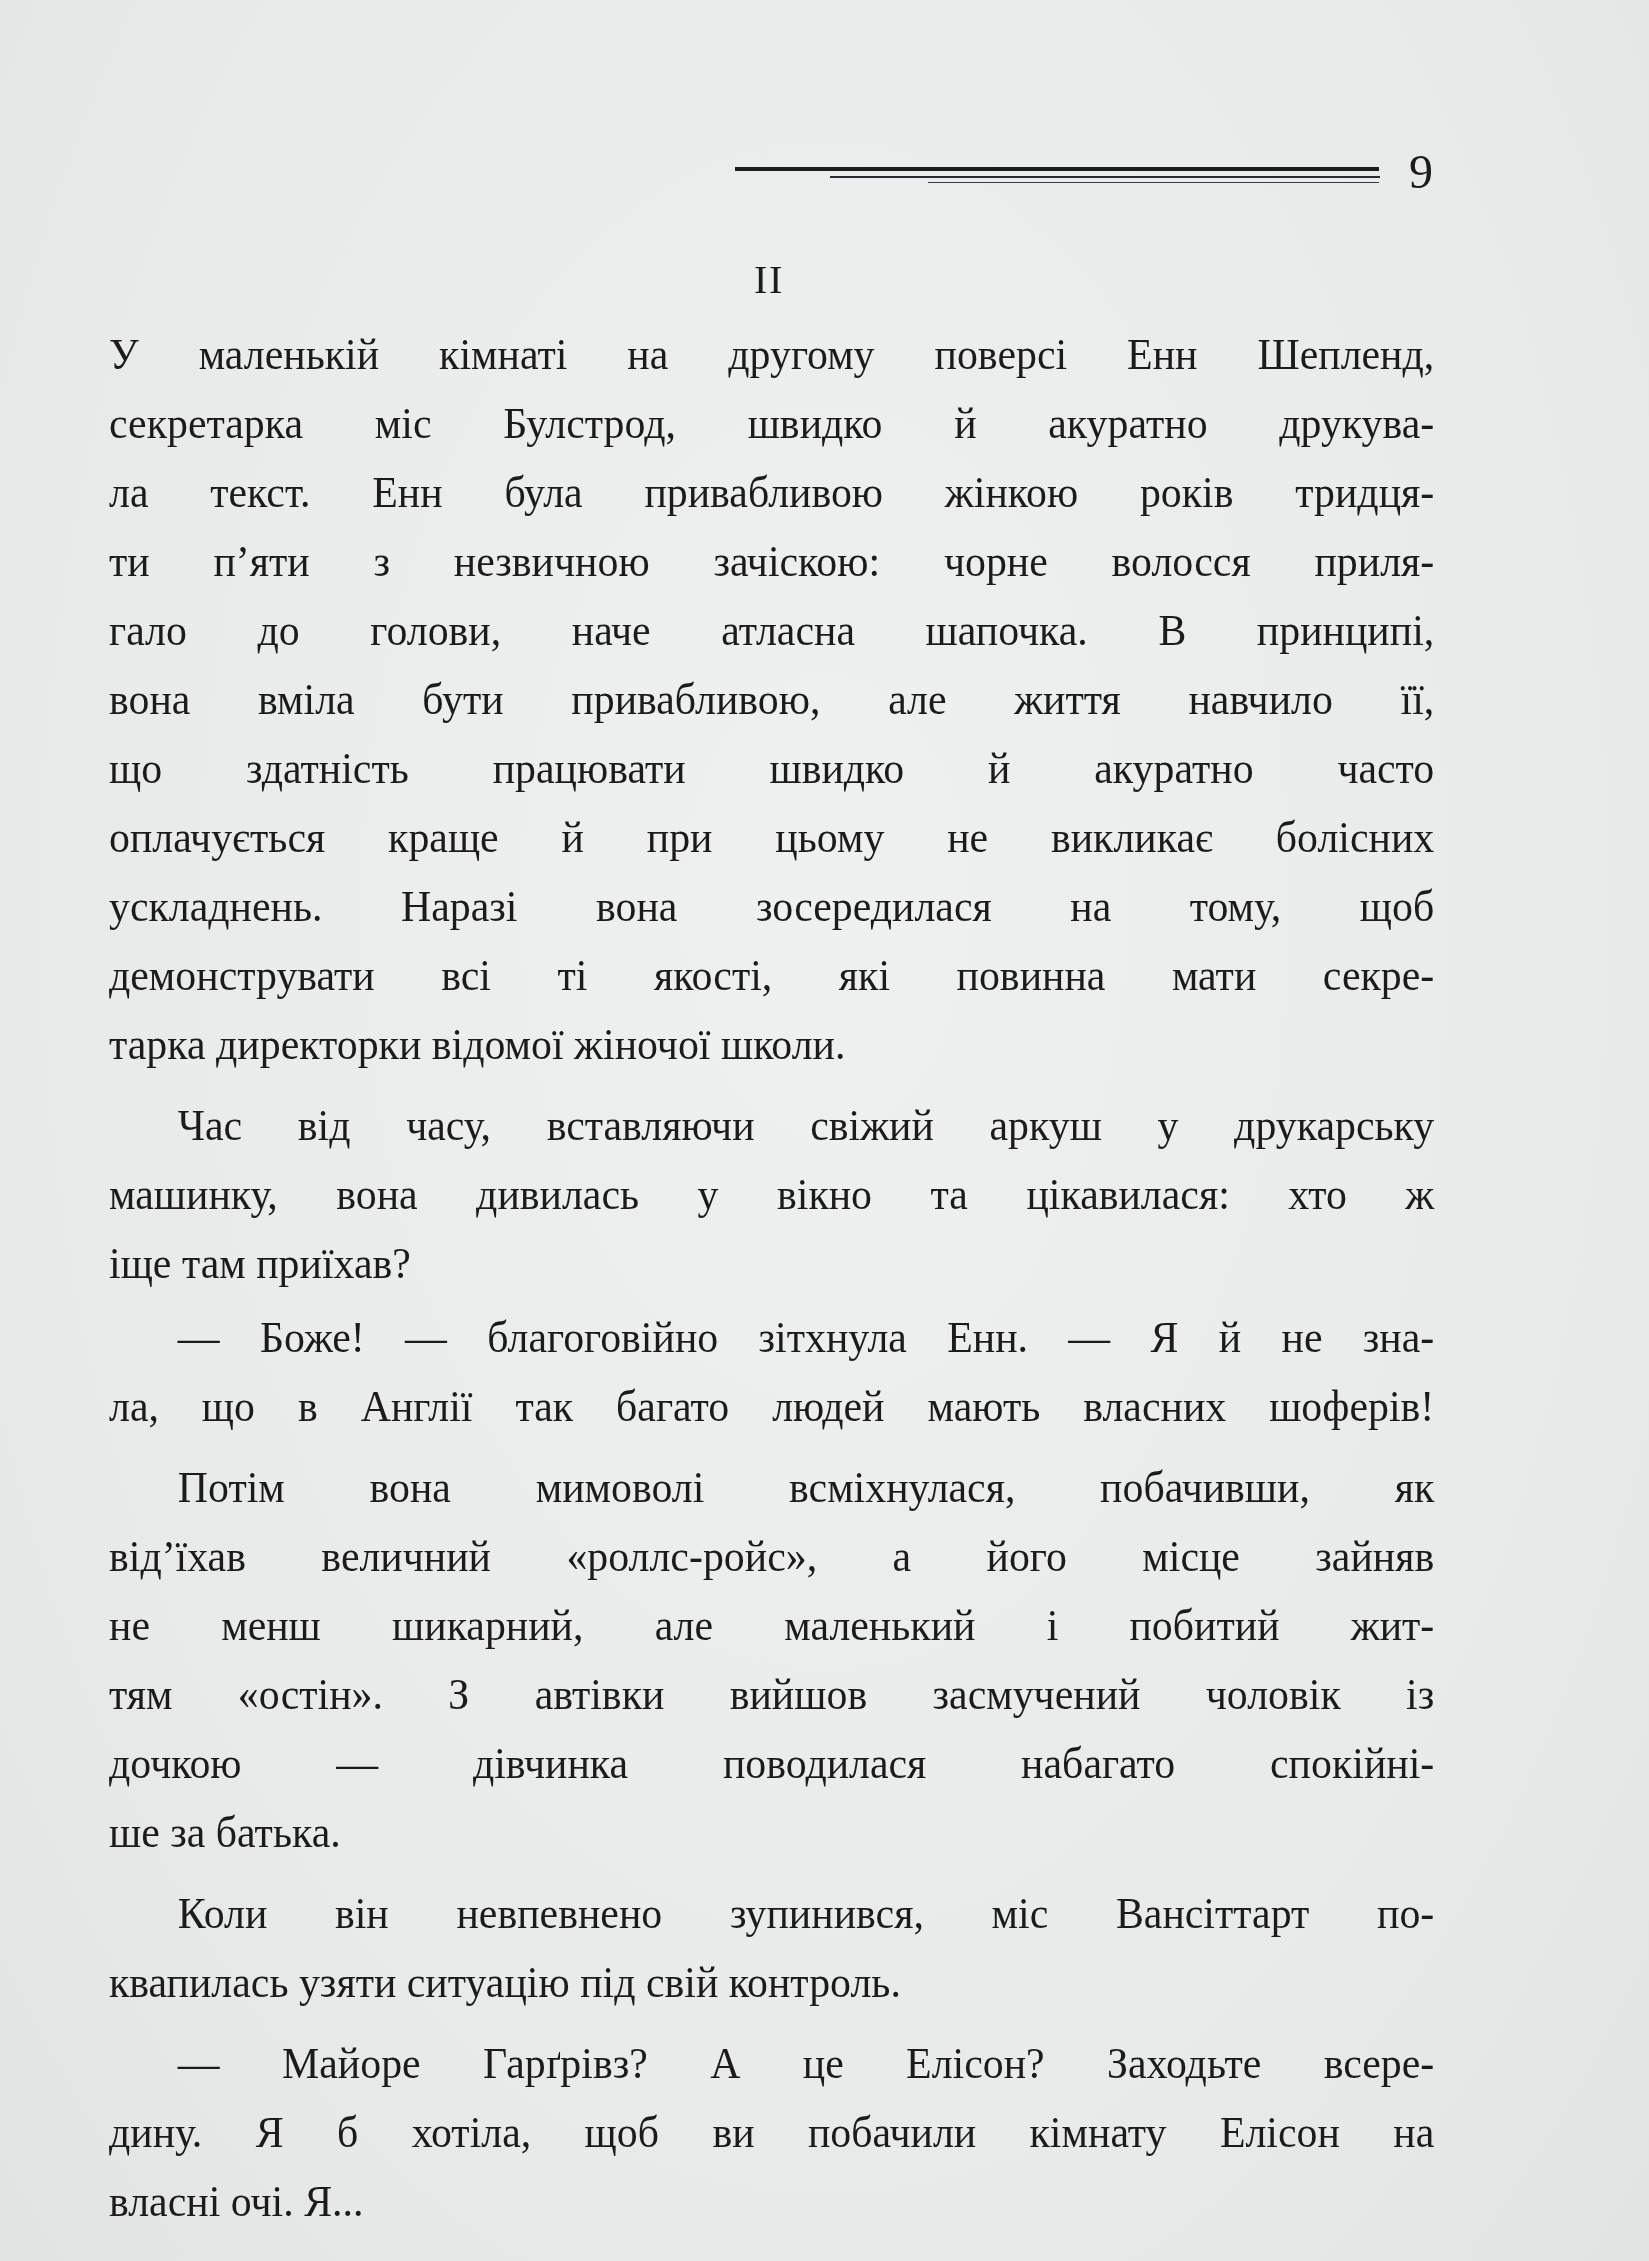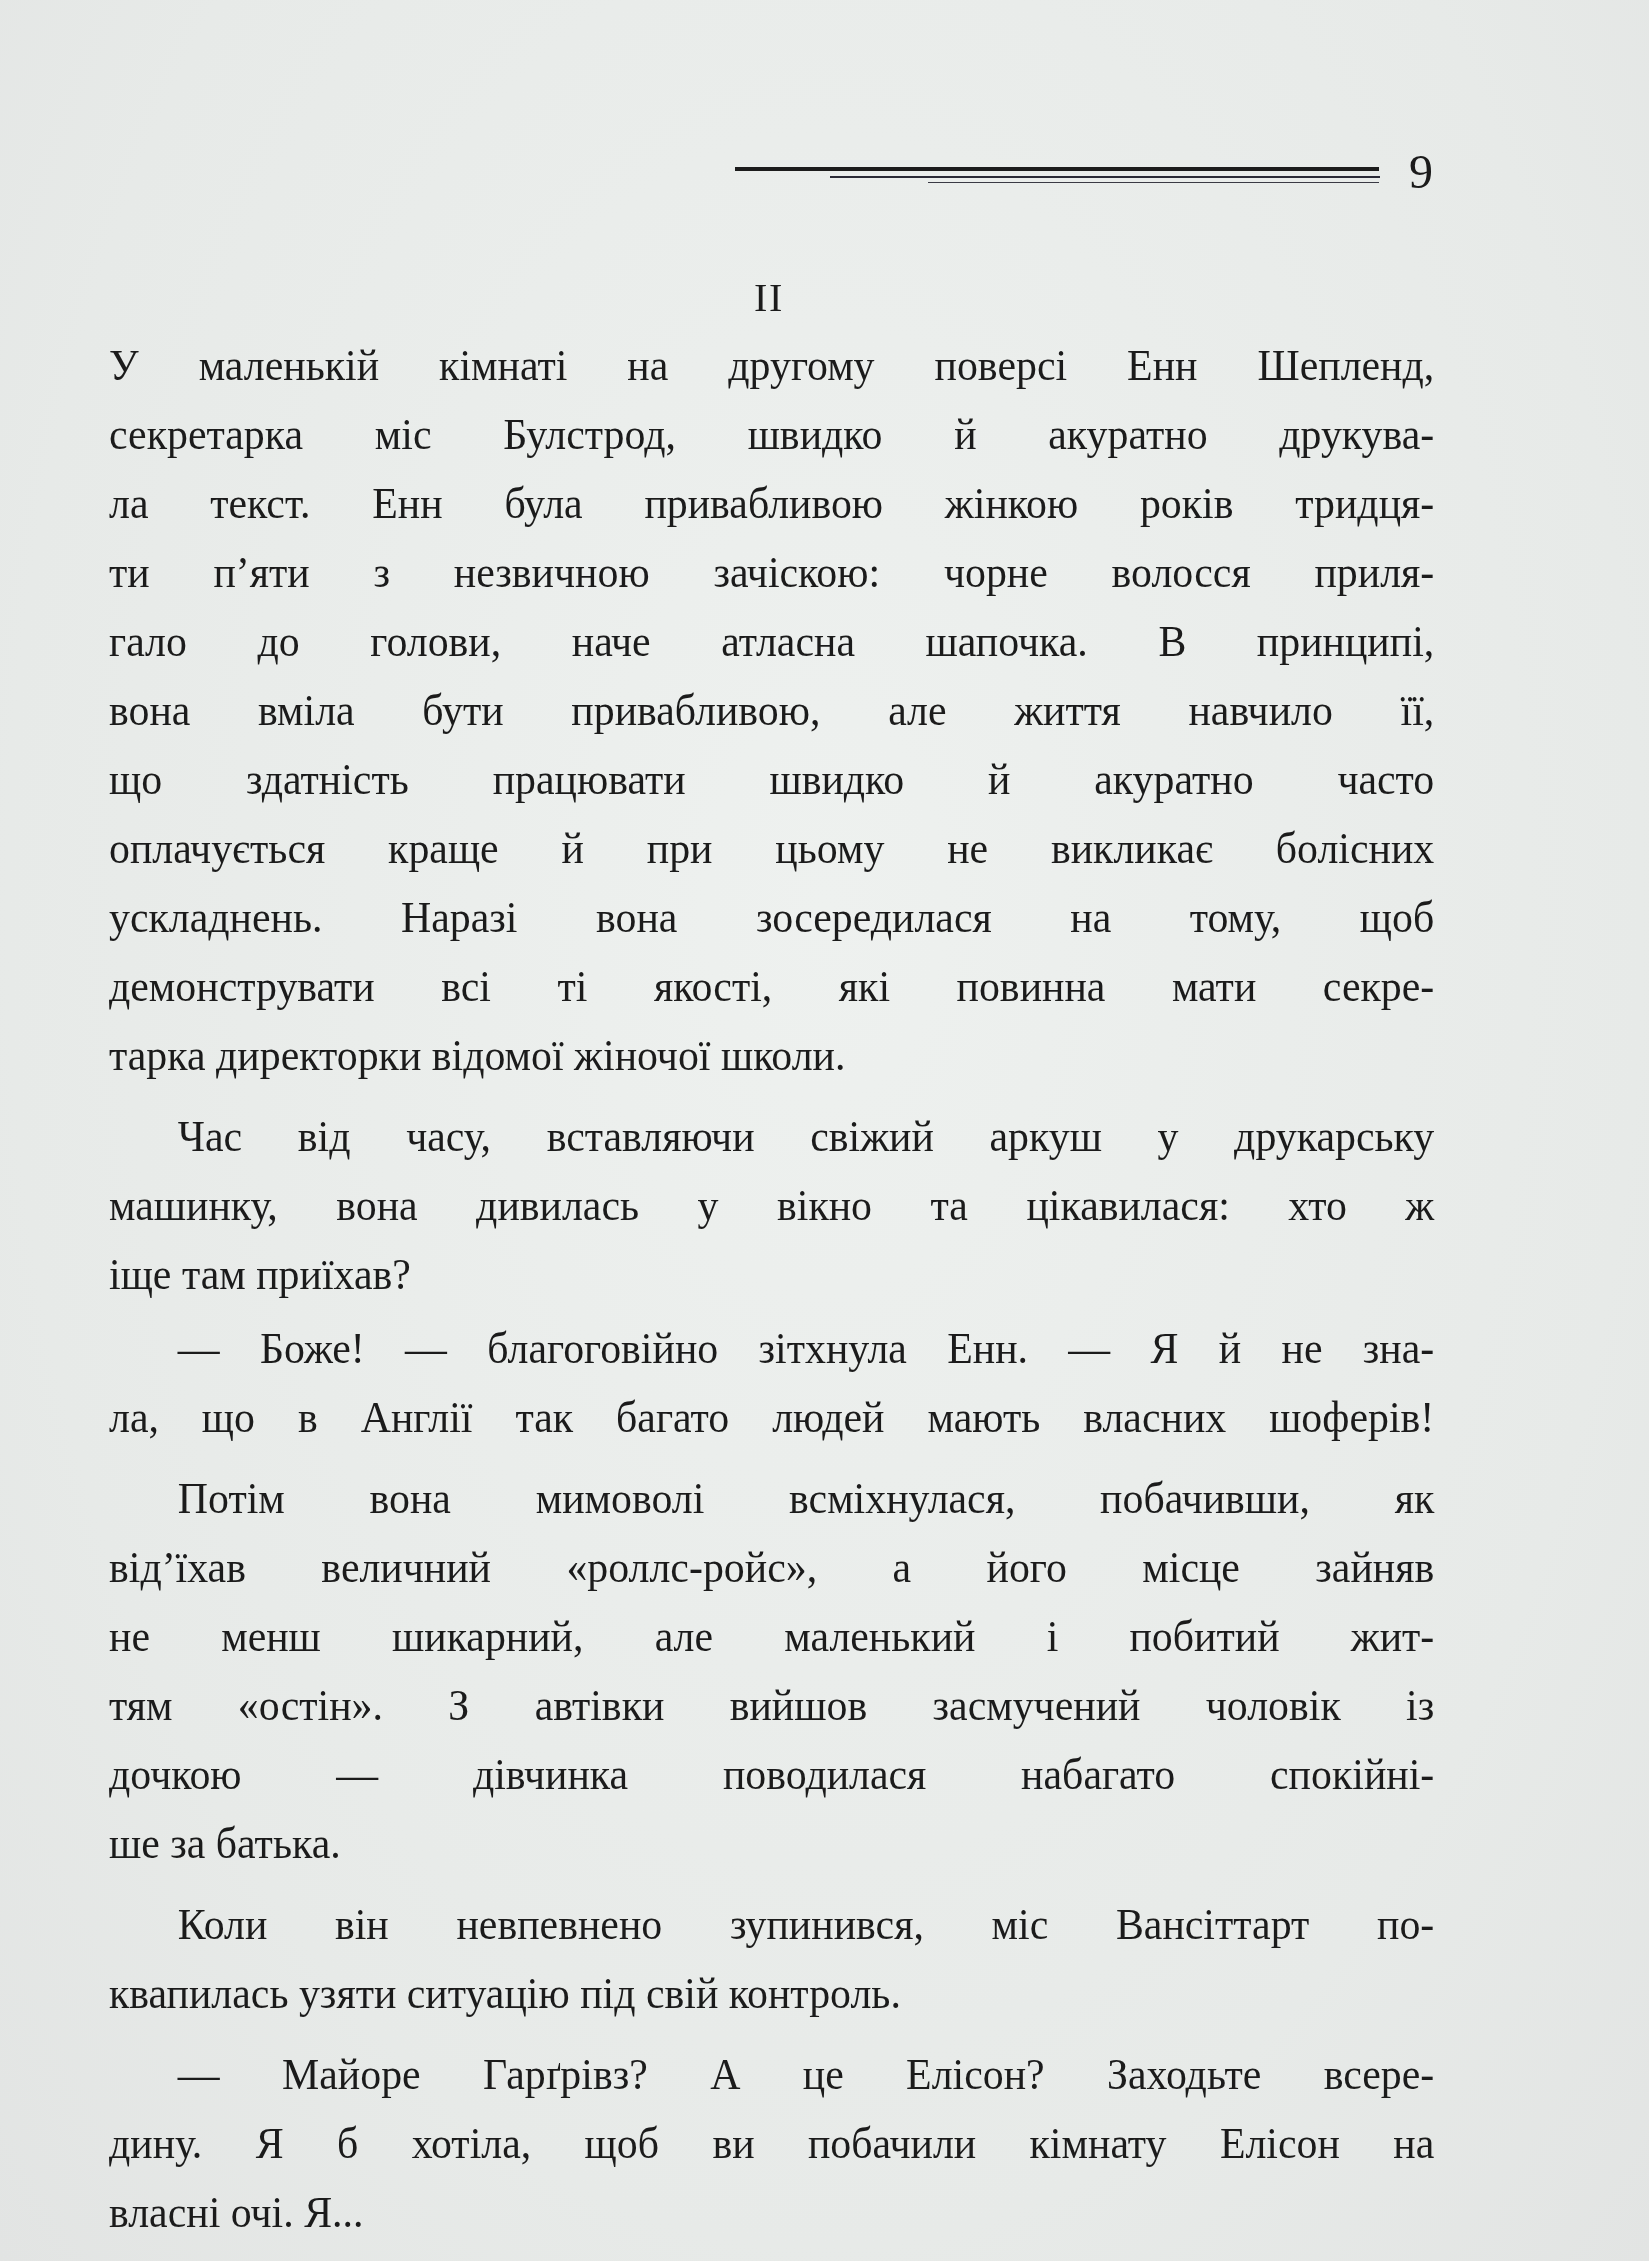--- a/index.html
+++ b/index.html
@@ -60,34 +60,34 @@
       left: 674px;
       top: 0;
       font-size: 48px;
       line-height: 69px;
       color: #1b1b1b;
     }
     
     .section-heading {
       position: absolute;
       left: 0;
-      top: 272px;
+      top: 254px;
       width: 1538px;
       text-align: center;
       font-size: 40px;
       line-height: 52px;
       letter-spacing: 1.7px;
       font-weight: normal;
       margin: 0;
     }
     
     .body-text {
       position: absolute;
       left: 109px;
-      top: 331px;
+      top: 320px;
       width: 1326px;
     }
     .para {
       margin: 0;
       font-size: 45px;
       line-height: 69px;
       text-align: justify;
       text-align-last: left;
       transform: scaleX(0.93);
       transform-origin: left top;

